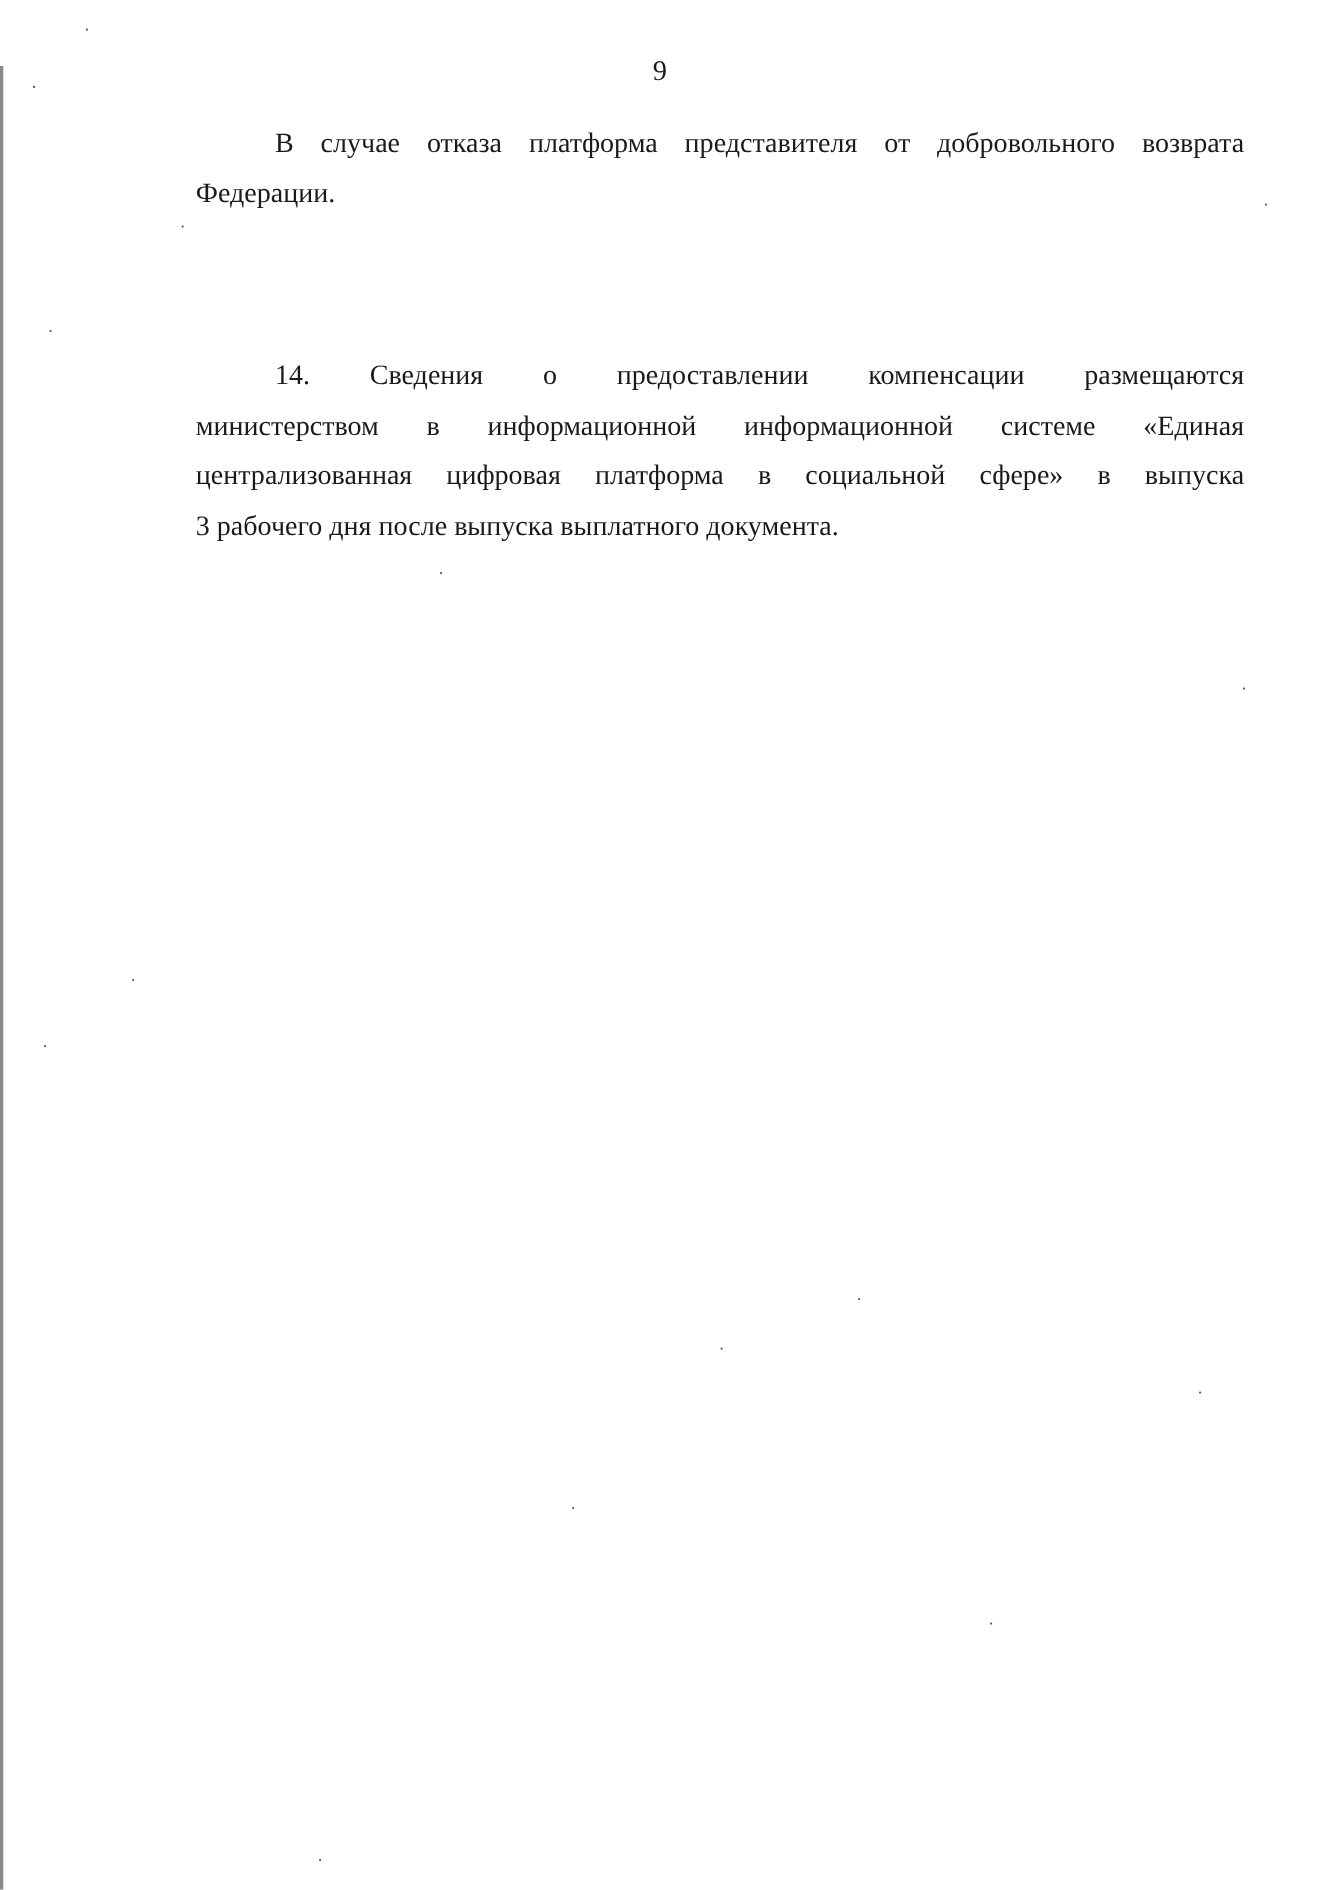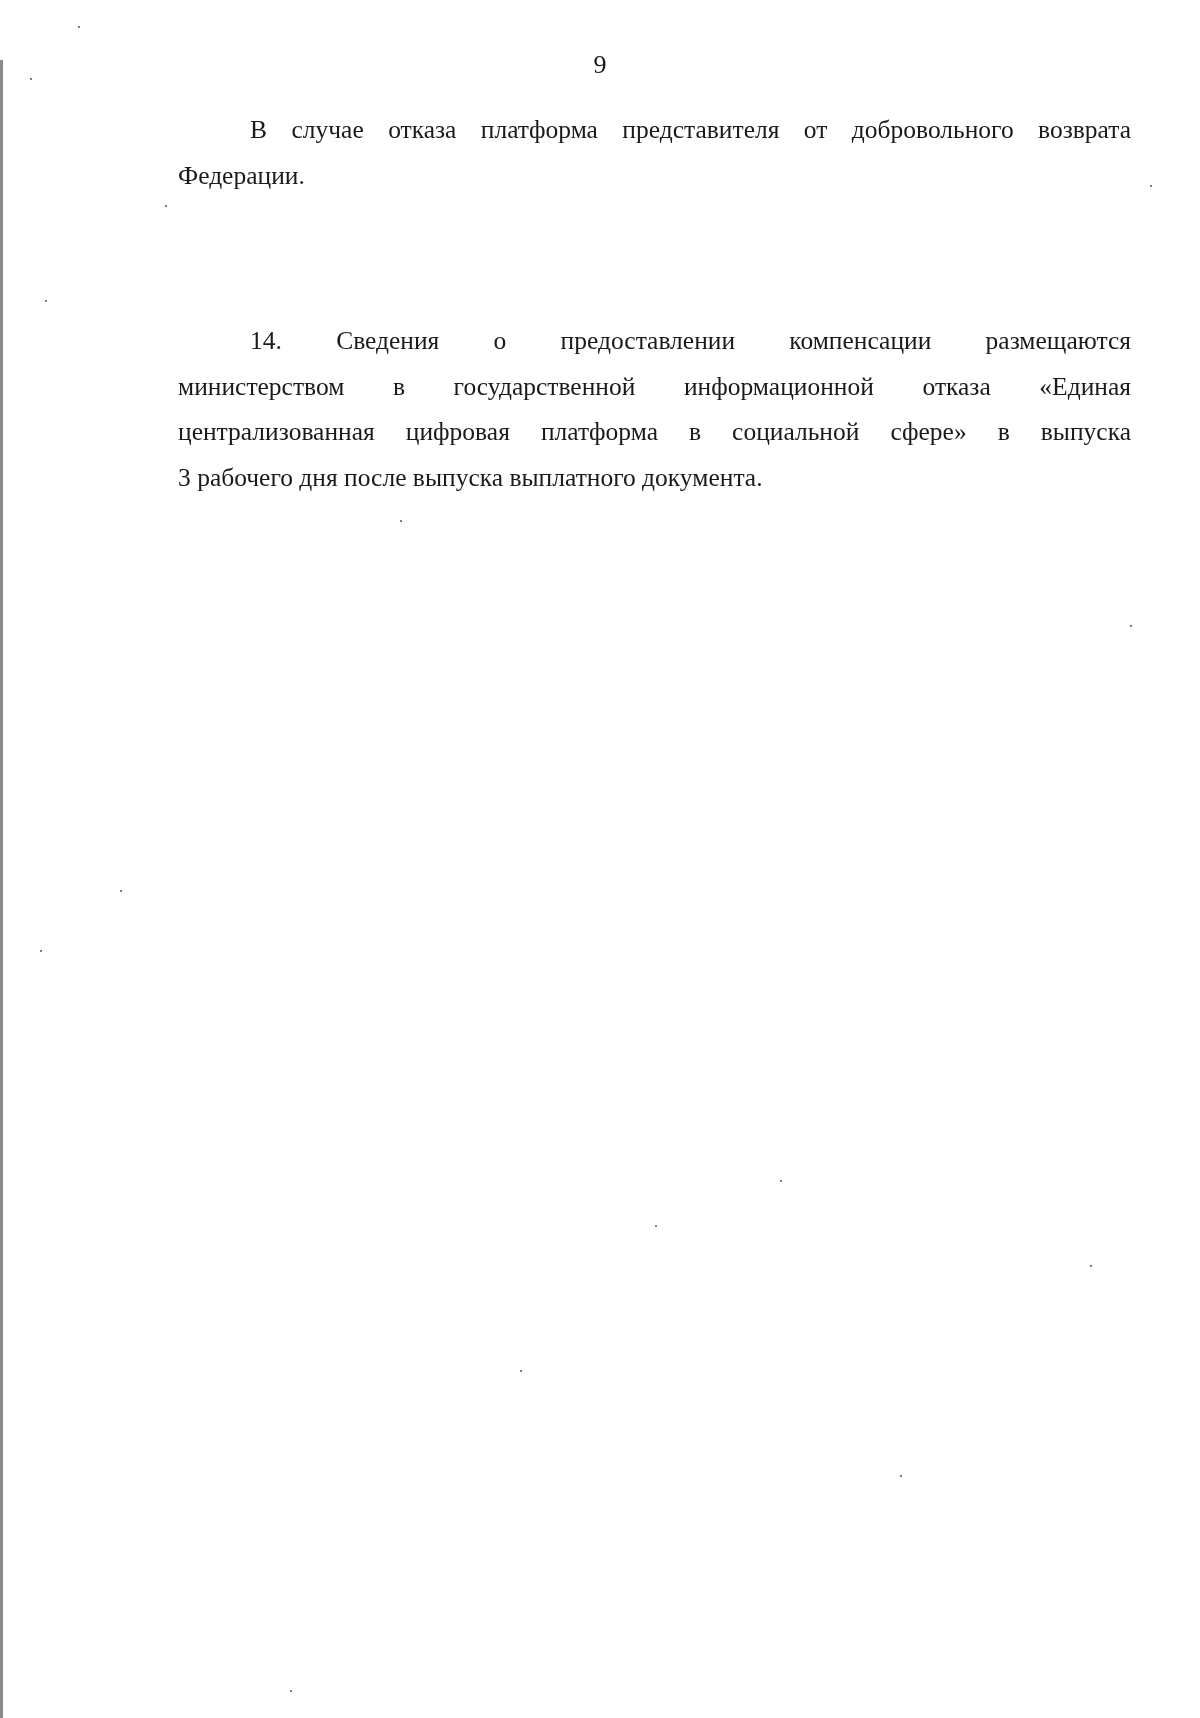--- a/index.html
+++ b/index.html
@@ -22,21 +22,21 @@
 
 <div class="page-num">9</div>
 
 <p class="para" id="p1">
   <span class="line indent">В случае отказа платформа представителя от добровольного возврата</span>
   <span class="line last">Федерации.</span>
 </p>
 
 <p class="para" id="p2">
   <span class="line indent">14. Сведения о предоставлении компенсации размещаются</span>
-  <span class="line">министерством в государственной информационной отказа «Единая</span>
+  <span class="line">министерством в информационной информационной системе «Единая</span>
   <span class="line">централизованная цифровая платформа в социальной сфере» в выпуска</span>
   <span class="line last">3 рабочего дня после выпуска выплатного документа.</span>
 </p>
 
 <div>
   <div class="dot" style="left:78px;top:26px"></div>
   <div class="dot" style="left:30px;top:78px"></div>
   <div class="dot" style="left:165px;top:205px"></div>
   <div class="dot" style="left:1150px;top:185px"></div>
   <div class="dot" style="left:45px;top:300px"></div>

